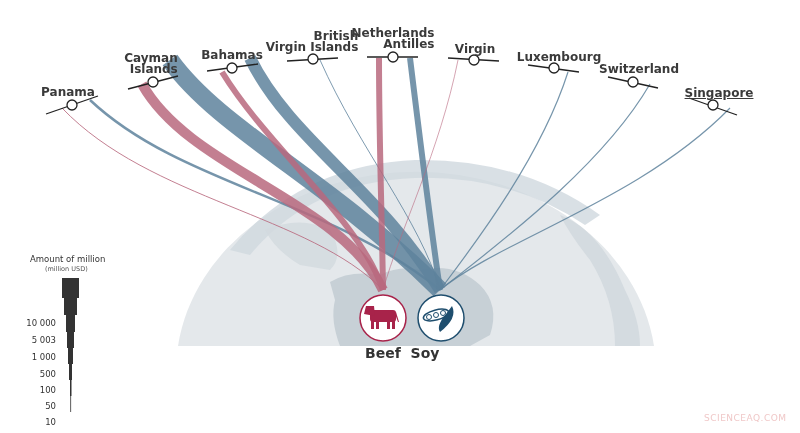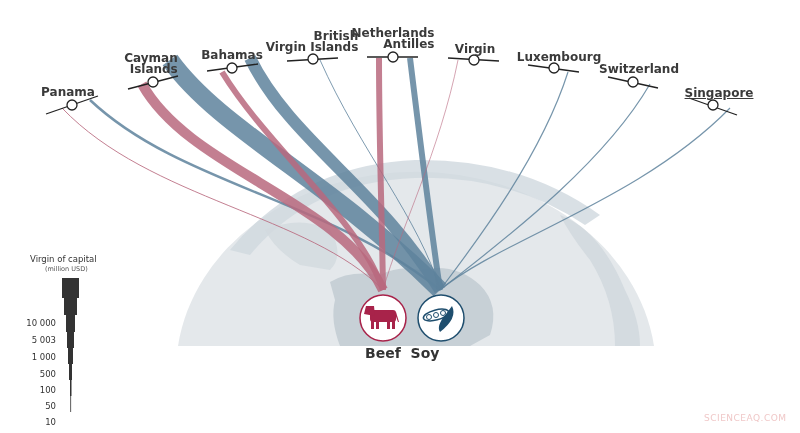--- a/index.html
+++ b/index.html
@@ -124,21 +124,21 @@
 <div class="lbl" style="left:312px;top:31px;">British<br>Virgin Islands</div>
 <div class="lbl" style="left:393px;top:28px;">Netherlands<br>Antilles</div>
 <div class="lbl" style="left:475px;top:44px;">Virgin</div>
 <div class="lbl" style="left:559px;top:52px;">Luxembourg</div>
 <div class="lbl" style="left:639px;top:64px;">Switzerland</div>
 <div class="lbl" style="left:719px;top:88px;text-decoration:underline;">Singapore</div>
 
 <div class="prod-lbl" style="left:383px;top:345px;">Beef</div>
 <div class="prod-lbl" style="left:425px;top:345px;">Soy</div>
 
-<div class="leg-title">Virgin of capital</div>
+<div class="leg-title">Amount of million</div>
 <div class="leg-sub">(million USD)</div>
 <div class="leg-val" style="top:282px;">10 000</div>
 <div class="leg-val" style="top:299px;">5 003</div>
 <div class="leg-val" style="top:316px;">1 000</div>
 <div class="leg-val" style="top:333px;">500</div>
 <div class="leg-val" style="top:349px;">100</div>
 <div class="leg-val" style="top:365px;">50</div>
 <div class="leg-val" style="top:381px;">10</div>
 <div class="leg-val" style="top:397px;">&lt;10</div>
 

